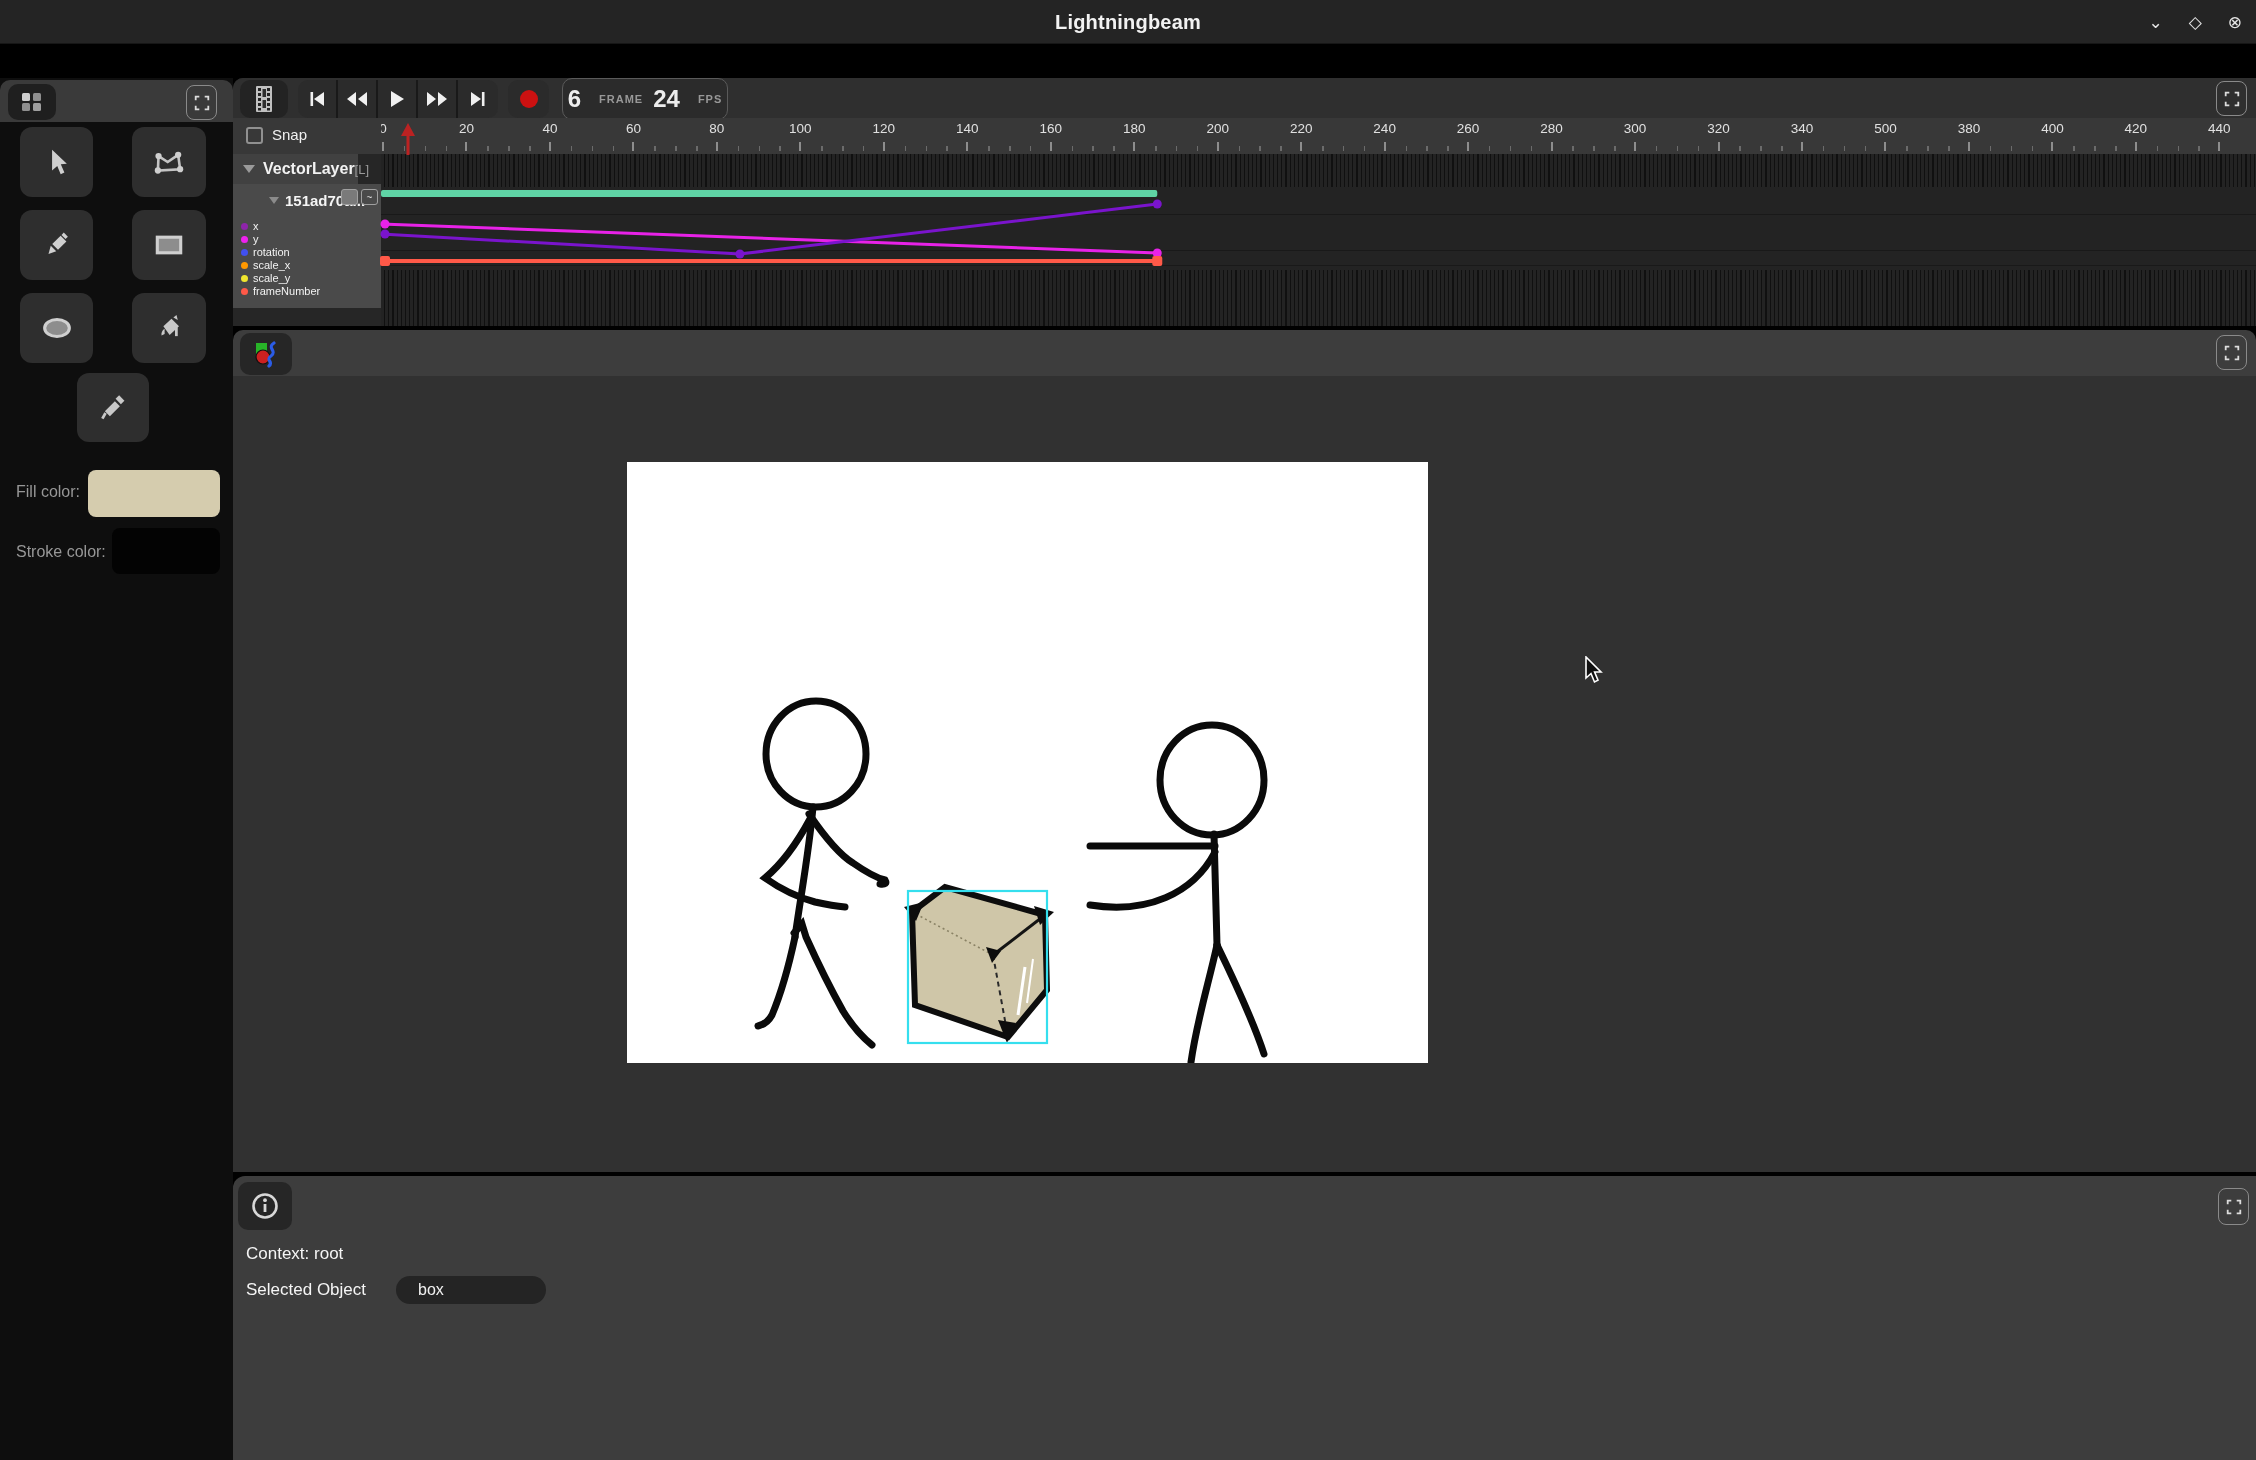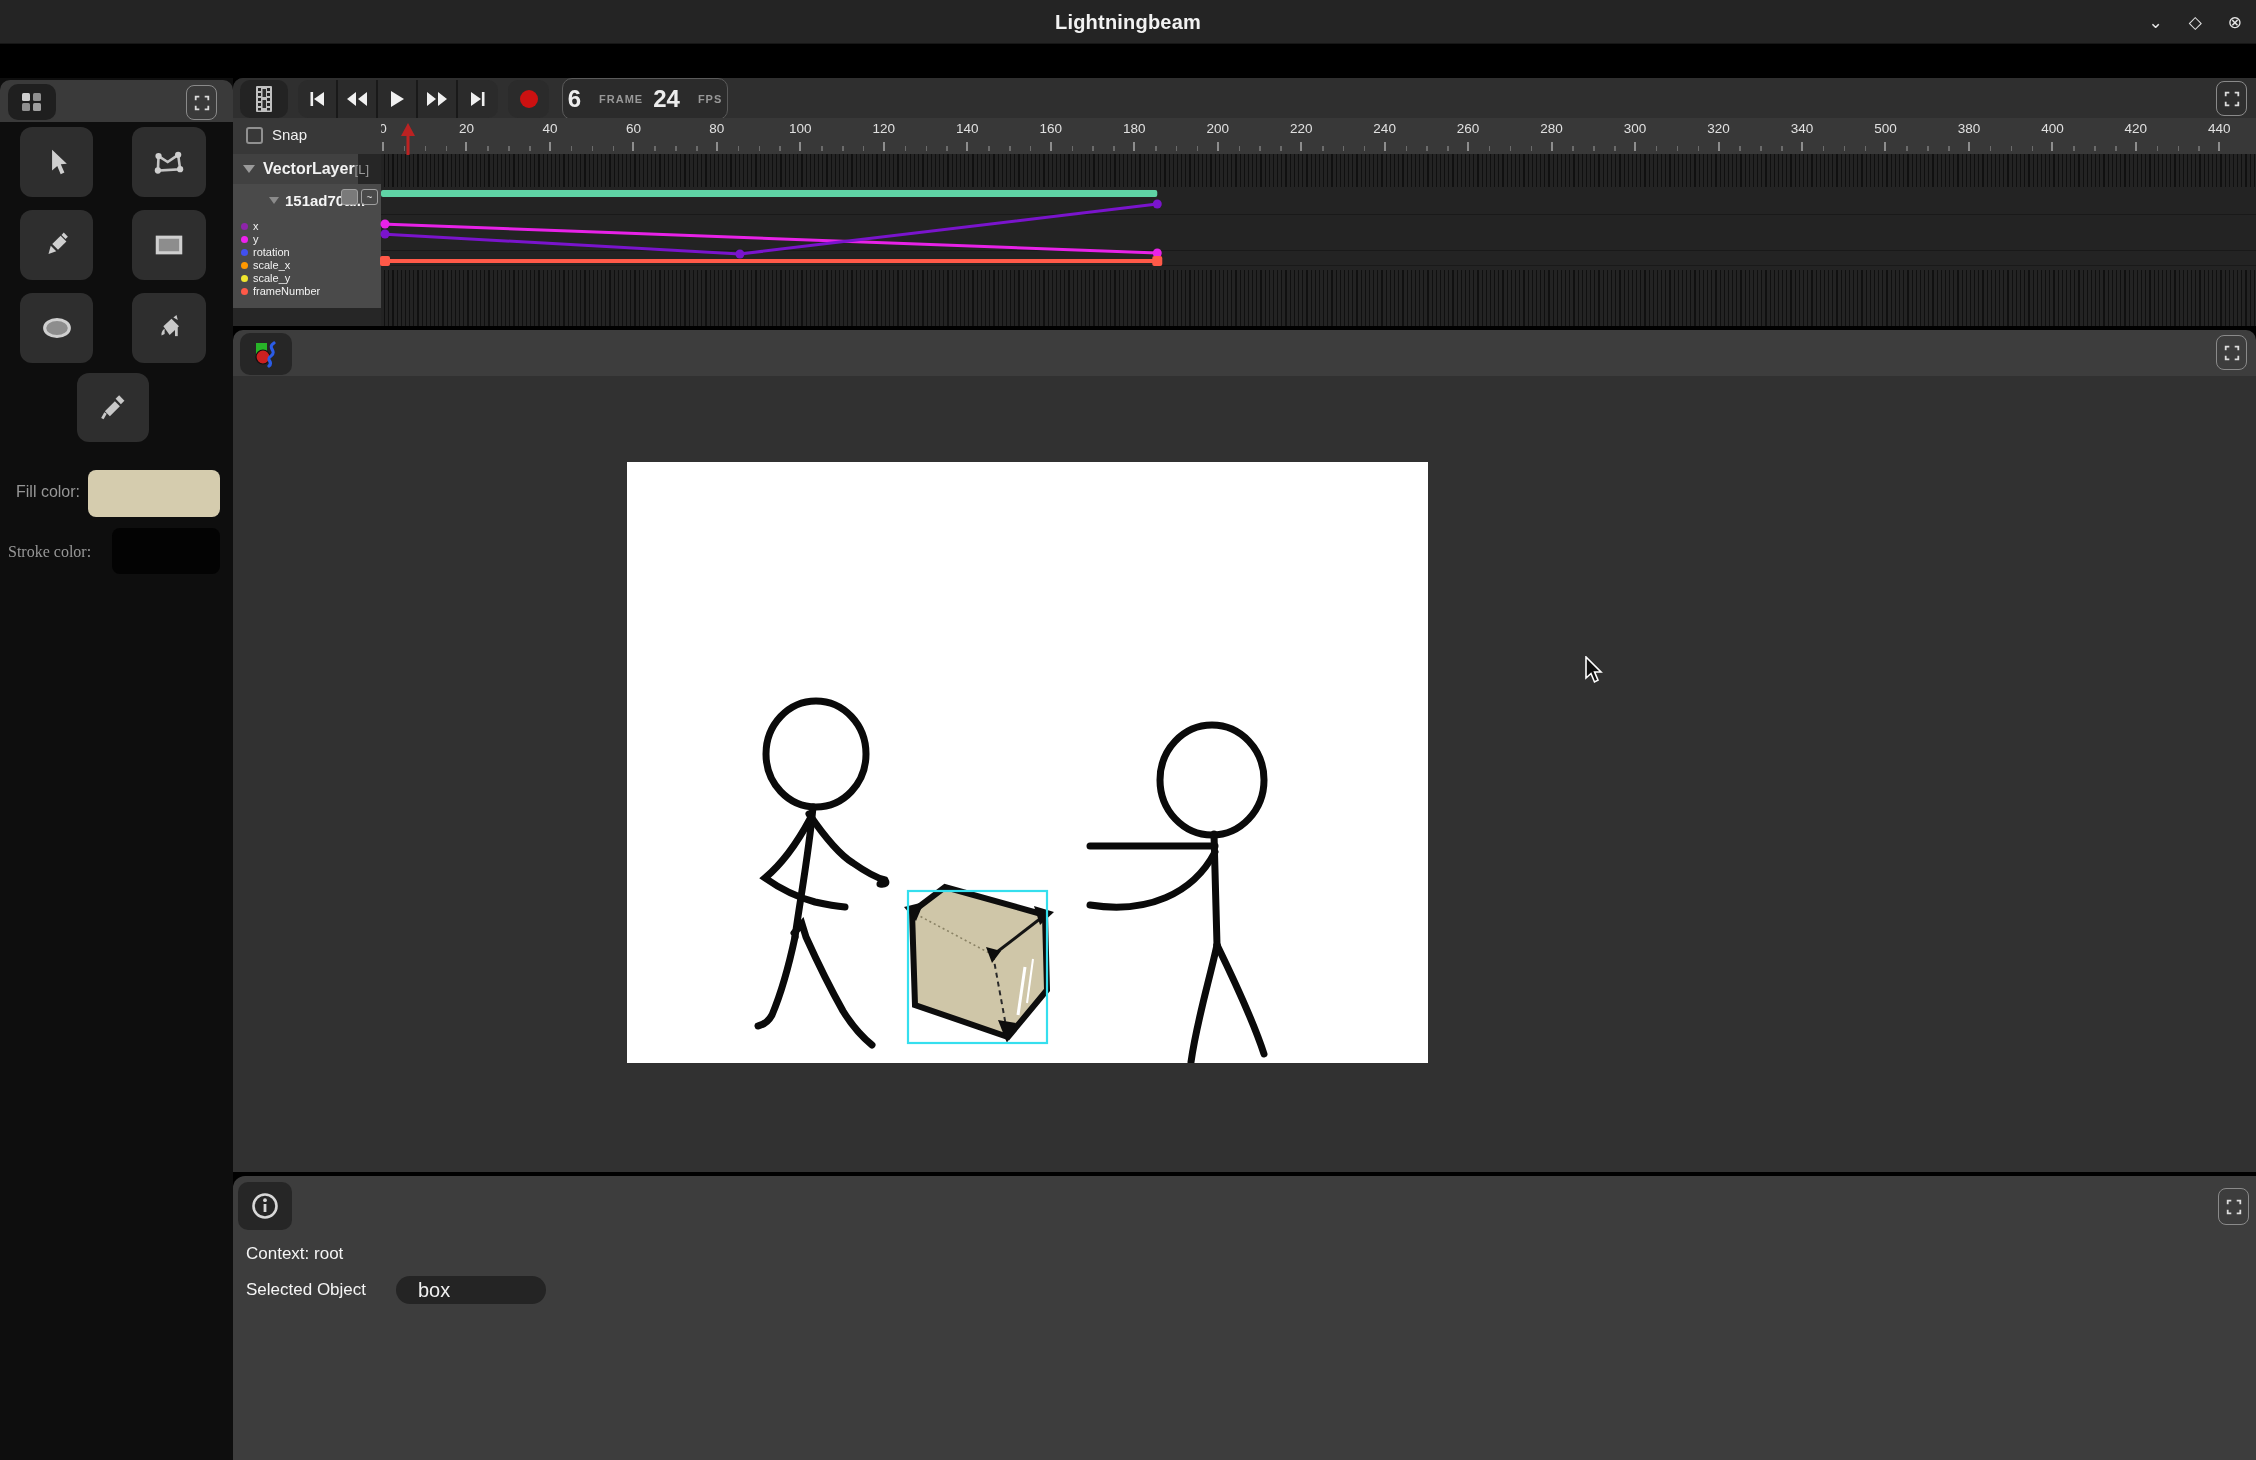--- a/index.html
+++ b/index.html
@@ -79,21 +79,21 @@
   .canvas-area{position:absolute;left:233px;top:376px;width:2023px;height:796px;background:#313131;}
   .stage{position:absolute;left:394px;top:86px;width:801px;height:601px;background:#ffffff;}
   .cursor{position:absolute;left:1351px;top:280px;}
 
   
   .inspector{position:absolute;left:233px;top:1176px;width:2023px;height:284px;background:#3d3d3d;border-radius:12px 0 0 0;}
   .info-btn{position:absolute;left:5px;top:6px;width:54px;height:48px;background:#262626;border-radius:10px;display:flex;align-items:center;justify-content:center;}
   .ctx-text{position:absolute;left:13px;top:68px;color:#f5f5f5;font-size:17px;}
   .selobj-label{position:absolute;left:13px;top:104px;color:#f5f5f5;font-size:17px;}
   .selobj-pill{position:absolute;left:163px;top:100px;width:150px;height:28px;background:#242424;border-radius:14px;
-               color:#f0f0f0;font-size:20px;display:flex;align-items:center;padding-left:22px;}
+               color:#f0f0f0;font-size:16px;display:flex;align-items:center;padding-left:22px;}
 </style>
 </head>
 <body>
 
 <div id="app">
 
   <div class="titlebar">
     <div class="title">Lightningbeam</div>
     <div class="winctl">
         <span>⌄</span>
@@ -162,21 +162,21 @@
     <div class="tool-btn" style="left:77px;top:295px;width:72px;height:69px;">
       <svg width="30" height="30" viewBox="0 0 24 24">
         <polygon points="13.5,6.5 17.5,10.5 9.5,18.5 5.5,14.5" fill="#c8c8c8"></polygon>
         <rect x="14.6" y="3.4" width="6" height="4" transform="rotate(45 17.6 5.4)" fill="#c8c8c8"></rect>
         <path d="M6,16 L3.5,20.5" stroke="#c8c8c8" stroke-width="2.2"></path>
       </svg>
     </div>
 
     <div class="lbl" style="left:16px;top:405px;">Fill color:</div>
     <div class="swatch" id="fill-swatch" style="left: 88px; top: 392px; width: 132px; height: 47px; background: rgb(213, 204, 174);"></div>
-    <div class="lbl" style="left:8px;top:465px;font-family:Liberation Serif, serif;">Stroke color:</div>
+    <div class="lbl" style="left:16px;top:465px;">Stroke color:</div>
     <div class="swatch" id="stroke-swatch" style="left: 112px; top: 450px; width: 108px; height: 46px; background: rgb(3, 3, 3);"></div>
   </div>
 
   <div class="timeline">
     <div class="transport">
       <div class="tr-btn" style="left:7px;width:48px;">
         <svg width="20" height="28" viewBox="0 0 20 28">
           <rect x="2" y="1" width="16" height="26" fill="#c0c0c0" rx="1"></rect>
           <rect x="4" y="3" width="3" height="3" fill="#232323"></rect>
             <rect x="4" y="8" width="3" height="3" fill="#232323"></rect>

